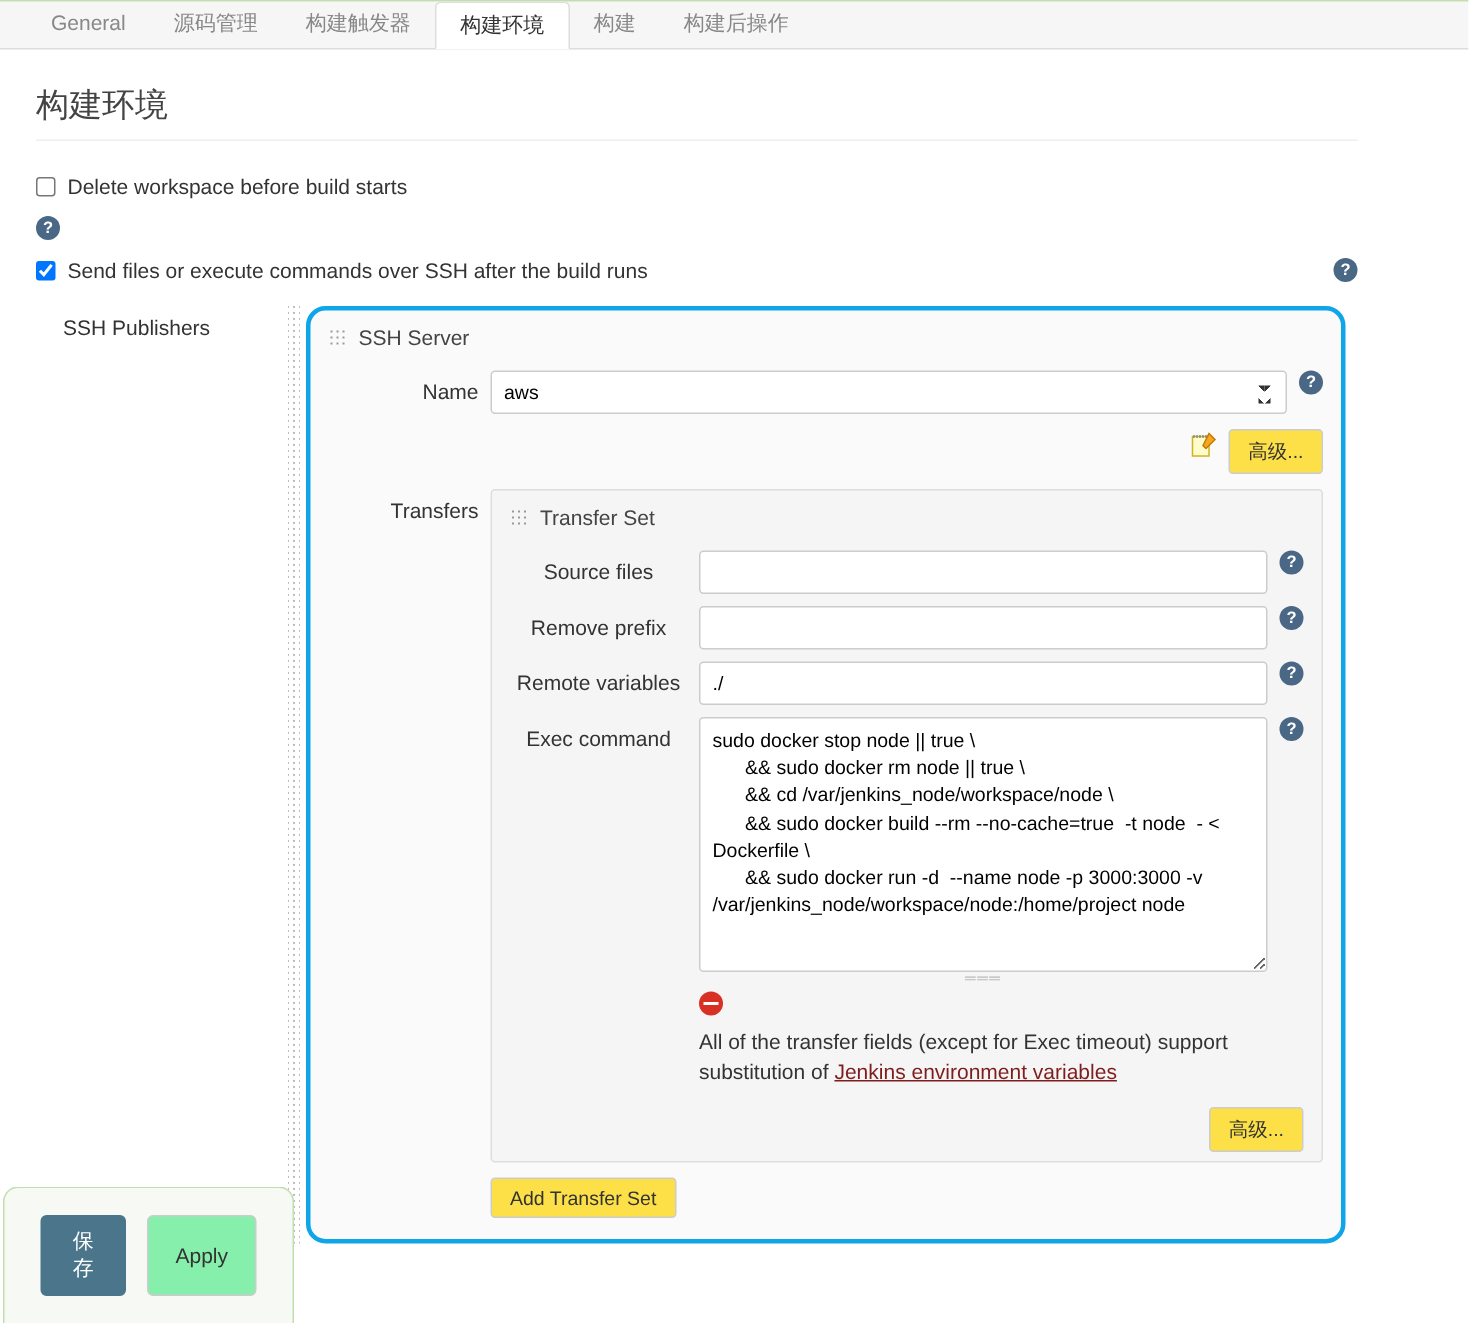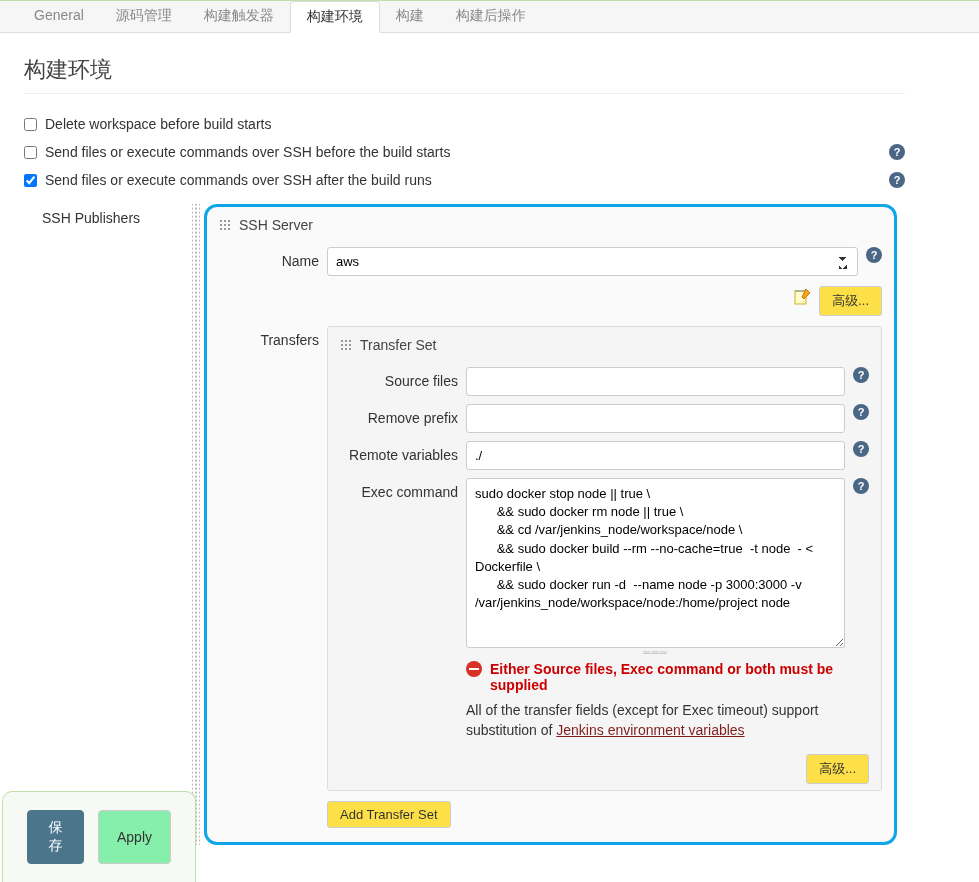--- a/index.html
+++ b/index.html
@@ -117,21 +117,21 @@
       flex-shrink: 0;
     }
     .form-row {
       display: flex;
       align-items: flex-start;
       padding: 4px 12px;
       gap: 8px;
     }
     .form-label {
       width: 100px;
-      text-align: right;
+      text-align: center;
       color: #333;
       padding-top: 6px;
       flex-shrink: 0;
     }
     .form-label-wide {
       width: 118px;
     }
     .form-input-wrap {
       flex: 1;
       min-width: 0;
@@ -287,24 +287,20 @@
   <div class="section-header">构建环境</div>
 
   <div class="checkbox-row">
     <label class="checkbox-left">
       <input type="checkbox" style="">
       <span>Delete workspace before build starts</span>
     </label>
   </div>
 
   <div class="checkbox-row">
-    <label class="checkbox-left">
-      <input type="checkbox" style="">
-      <span>Send files or execute commands over SSH before the build starts</span>
-    </label>
     <span class="help-icon">?</span>
   </div>
 
   <div class="checkbox-row">
     <label class="checkbox-left">
       <input type="checkbox" checked="" style="">
       <span>Send files or execute commands over SSH after the build runs</span>
     </label>
     <span class="help-icon">?</span>
   </div>
@@ -376,21 +372,20 @@
               <div class="form-label form-label-wide">Exec command</div>
               <div class="form-input-wrap">
                 <textarea style="">sudo docker stop node || true \
       &amp;&amp; sudo docker rm node || true \
       &amp;&amp; cd /var/jenkins_node/workspace/node \
       &amp;&amp; sudo docker build --rm --no-cache=true  -t node  - &lt; Dockerfile \
       &amp;&amp; sudo docker run -d  --name node -p 3000:3000 -v /var/jenkins_node/workspace/node:/home/project node</textarea>
                 <div class="resize-grip">═══</div>
                 <div class="error-row">
                   <span class="error-icon"></span>
-                  <span class="error-text">Either Source files, Exec command or both must be supplied</span>
                 </div>
                 <div class="info-text">
                   <span>All of the transfer fields (except for Exec timeout) support substitution of </span><a href="#">Jenkins environment variables</a>
                 </div>
               </div>
               <span class="help-icon">?</span>
             </div>
 
             <div class="toolbar-row">
               <button class="btn">高级...</button>

